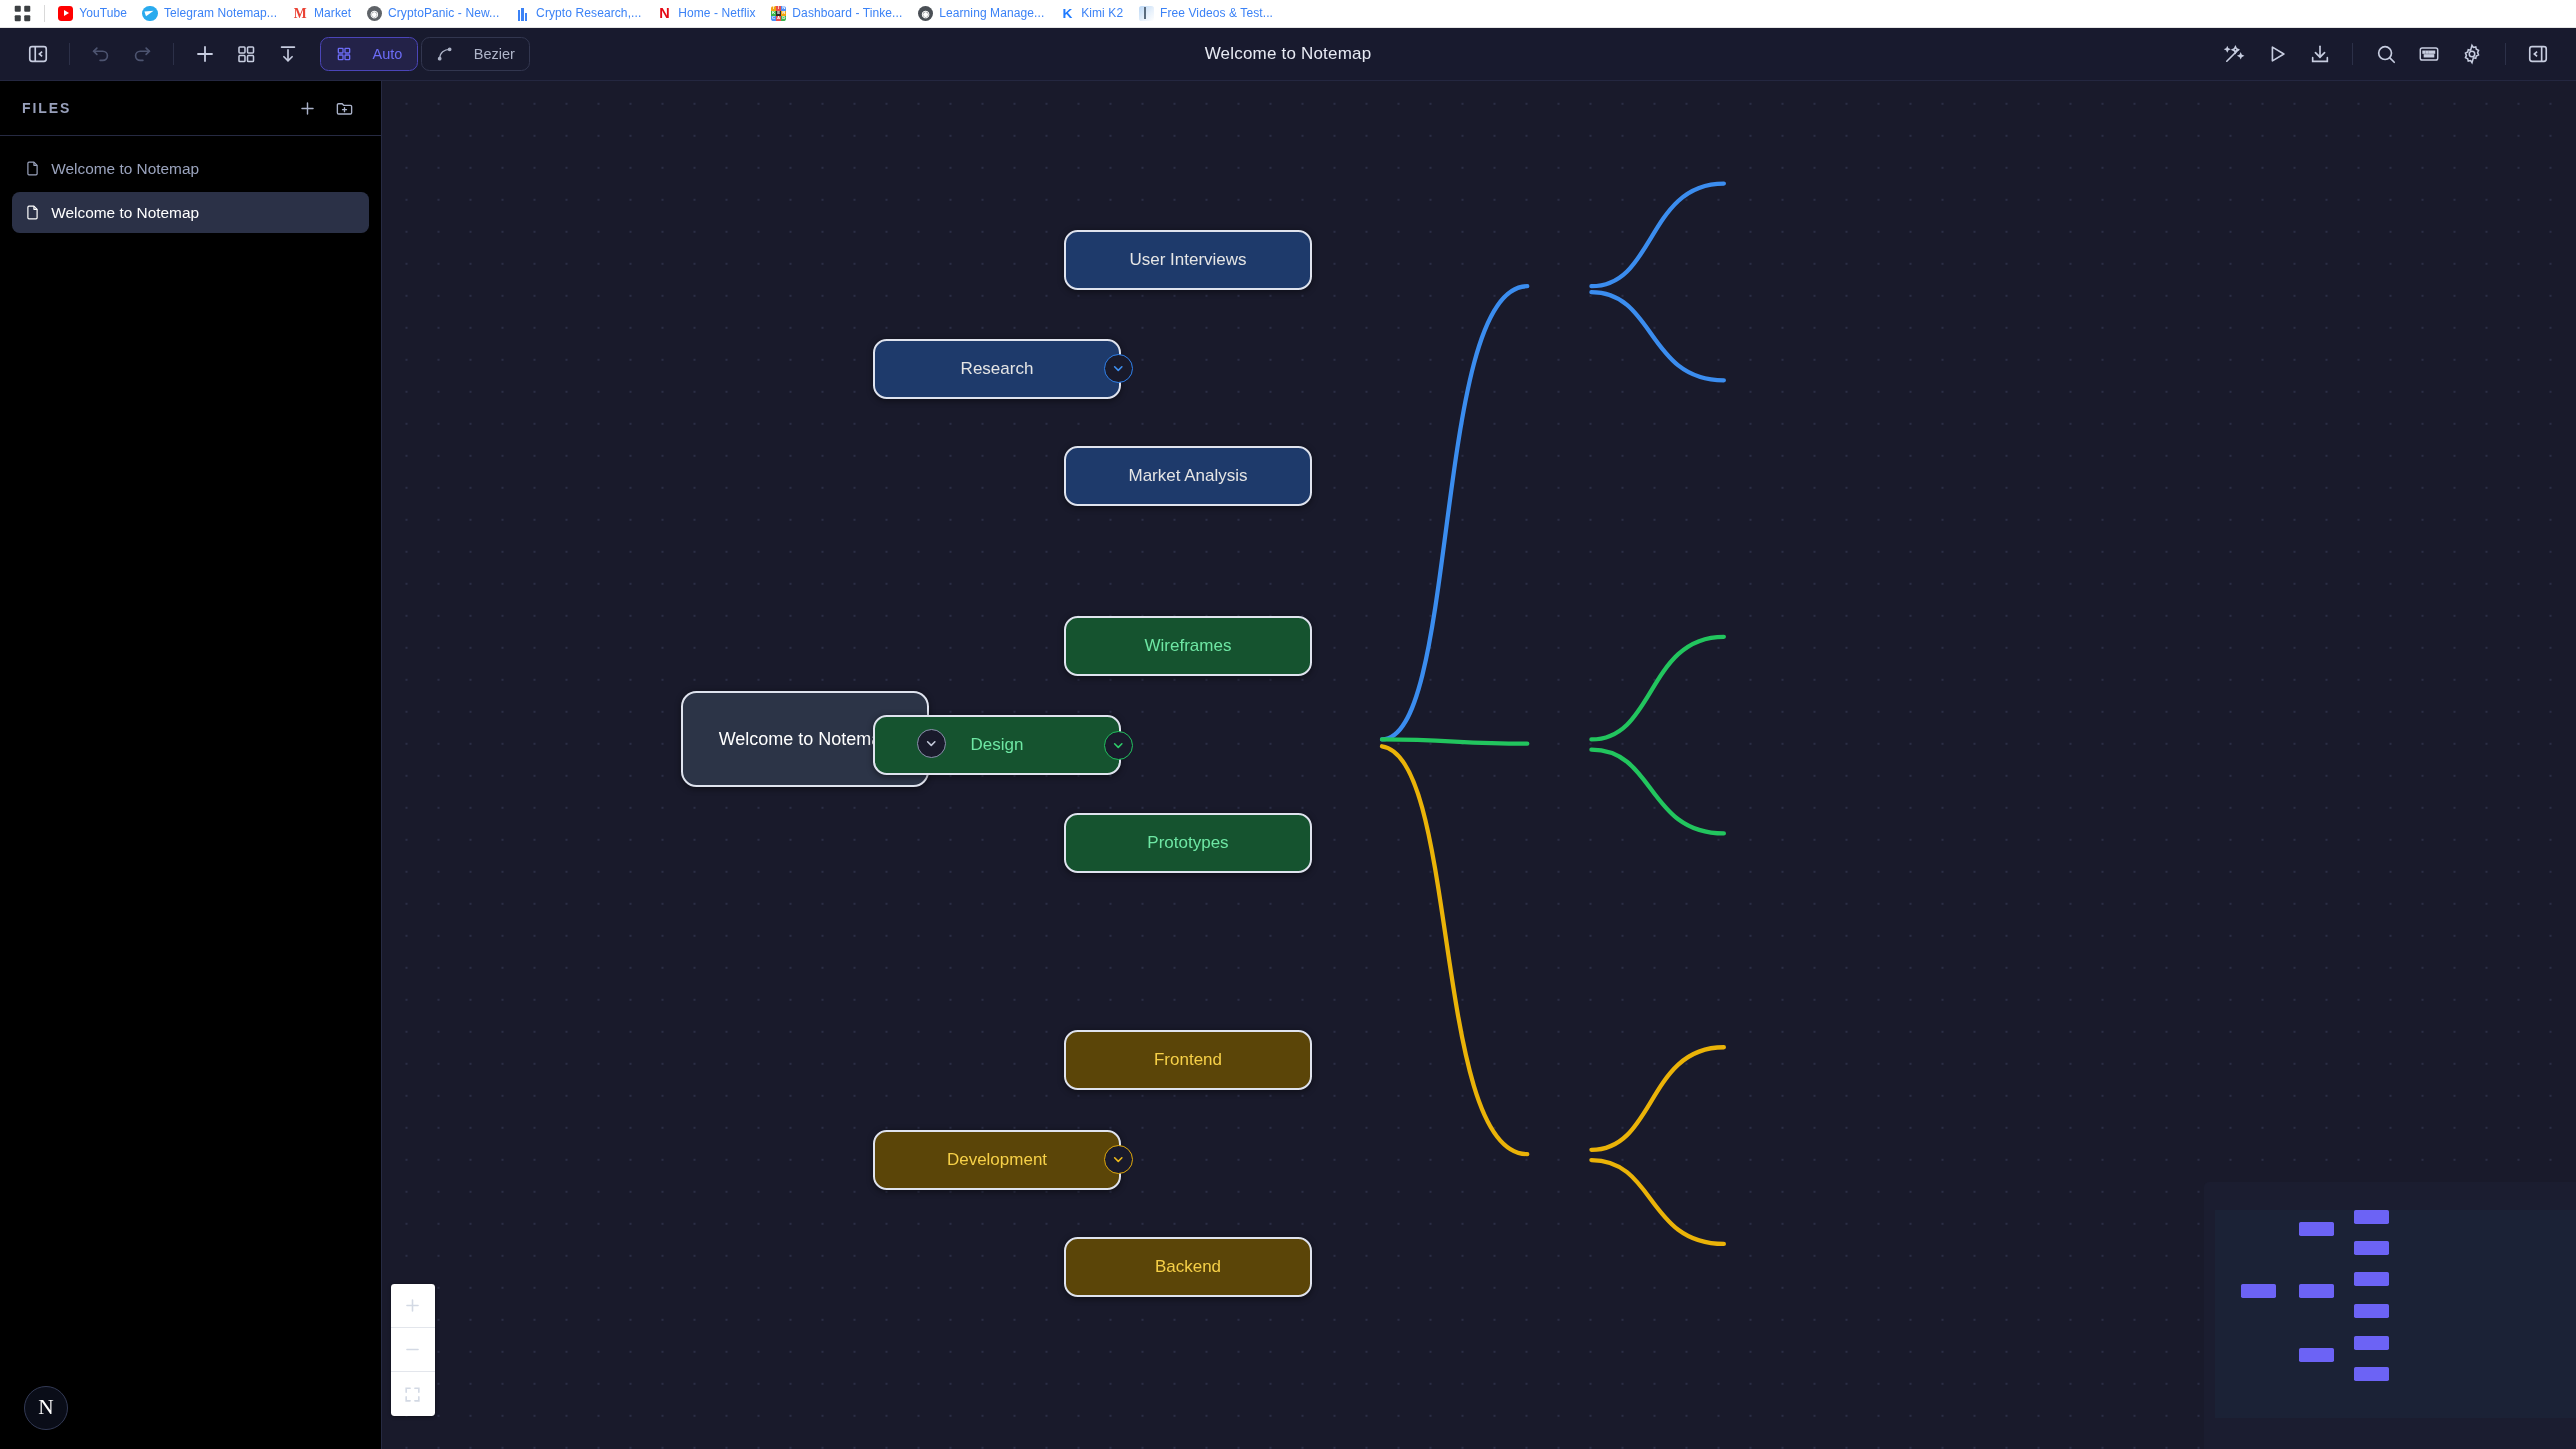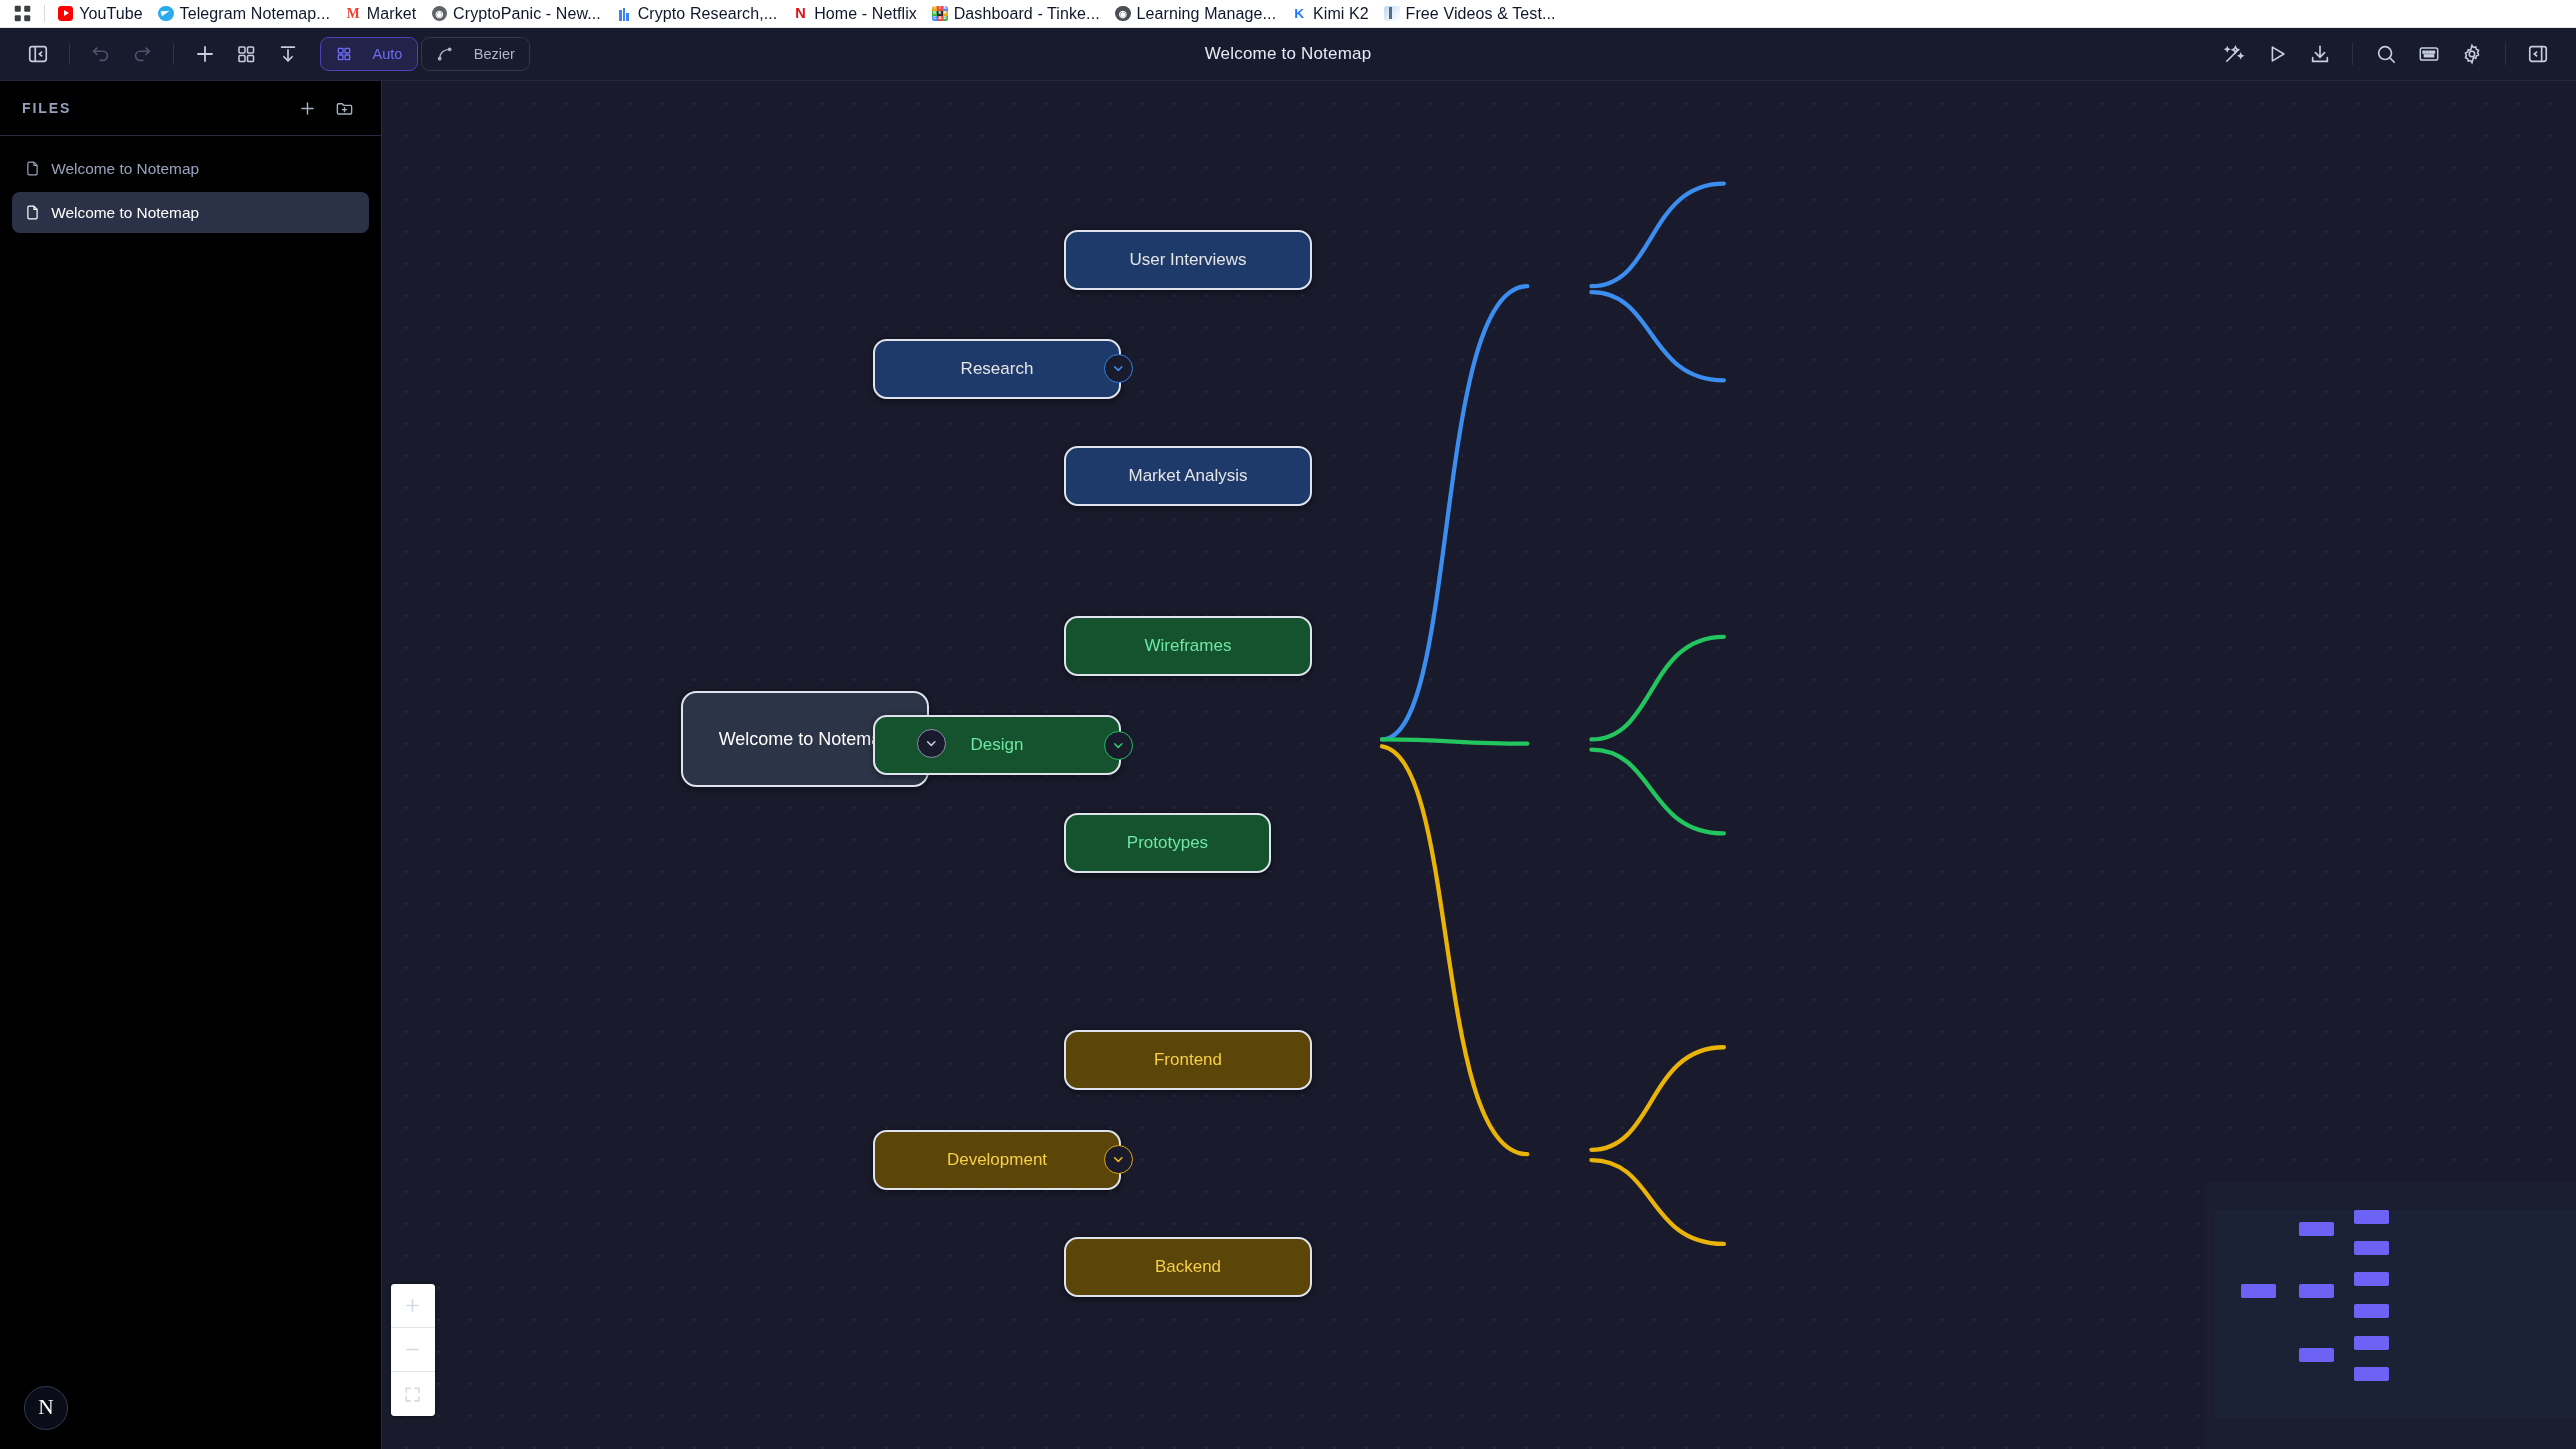--- a/index.html
+++ b/index.html
@@ -12,21 +12,21 @@
     display:flex; align-items:center; padding:0 5.1px; gap:0;
     border-bottom:0.9px solid #e6e6e6;
   }
   .bm-apps{ width:34px; height:22px; display:flex; align-items:center; justify-content:center; }
   .bm-apps svg{ display:block; }
   .bm-sep{ width:0.9px; height:17px; background:#d9d9d9; margin:0 5.1px; }
   .bm{
     display:flex; align-items:center; gap:6px; padding:2.6px 7.7px;
     border-radius:4.3px; cursor:default; white-space:nowrap;
   }
-  .bm-label{ font-size:16px; color:#0f172a; letter-spacing:0.1px; }
+  .bm-label{ font-size:12px; color:#3b82f6; letter-spacing:0.1px; }
   .bm-ico{ width:15.4px; height:15.4px; flex:0 0 15.4px; display:flex;
            align-items:center; justify-content:center; border-radius:2.6px;
            font-size:11px; font-weight:bold; line-height:1; overflow:hidden; position:relative;}
 
   .ic-youtube{ background:#ff0000; border-radius:3.4px; }
   .ic-youtube:after{ content:""; border-left:5.1px solid #fff; border-top:3.4px solid transparent;
      border-bottom:3.4px solid transparent; margin-left:1.7px;}
   .ic-telegram{ background:#2aabee; border-radius:50%; }
   .ic-telegram:after{ content:""; position:absolute; left:2.6px; top:4.3px;
      width:0;height:0;border-left:9.4px solid #fff; border-top:2.6px solid transparent;
@@ -445,21 +445,21 @@
       <span class="label">Design</span>
     </div>
     <div class="chev green" style="left:722px; top:650px;">
       <svg width="14.5" height="14.5" viewBox="0 0 24 24" fill="none" stroke="currentColor" stroke-width="2.6" stroke-linecap="round" stroke-linejoin="round">
         <polyline points="6,9.5 12,15.5 18,9.5"></polyline>
       </svg>
     </div>
     <div class="node green" style="left:682px; top:535px; width:248px; height:60px; font-size:17px;">
       <span class="label">Wireframes</span>
     </div>
-    <div class="node green" style="left:682px; top:732px; width:207px; height:60px; font-size:17px;">
+    <div class="node green" style="left:682px; top:732px; width:248px; height:60px; font-size:17px;">
       <span class="label">Prototypes</span>
     </div>
 
     <div class="node amber" style="left:491px; top:1049px; width:248px; height:60px; font-size:17px;">
       <span class="label">Development</span>
     </div>
     <div class="chev amber" style="left:722px; top:1064px;">
       <svg width="14.5" height="14.5" viewBox="0 0 24 24" fill="none" stroke="currentColor" stroke-width="2.6" stroke-linecap="round" stroke-linejoin="round">
         <polyline points="6,9.5 12,15.5 18,9.5"></polyline>
       </svg>

